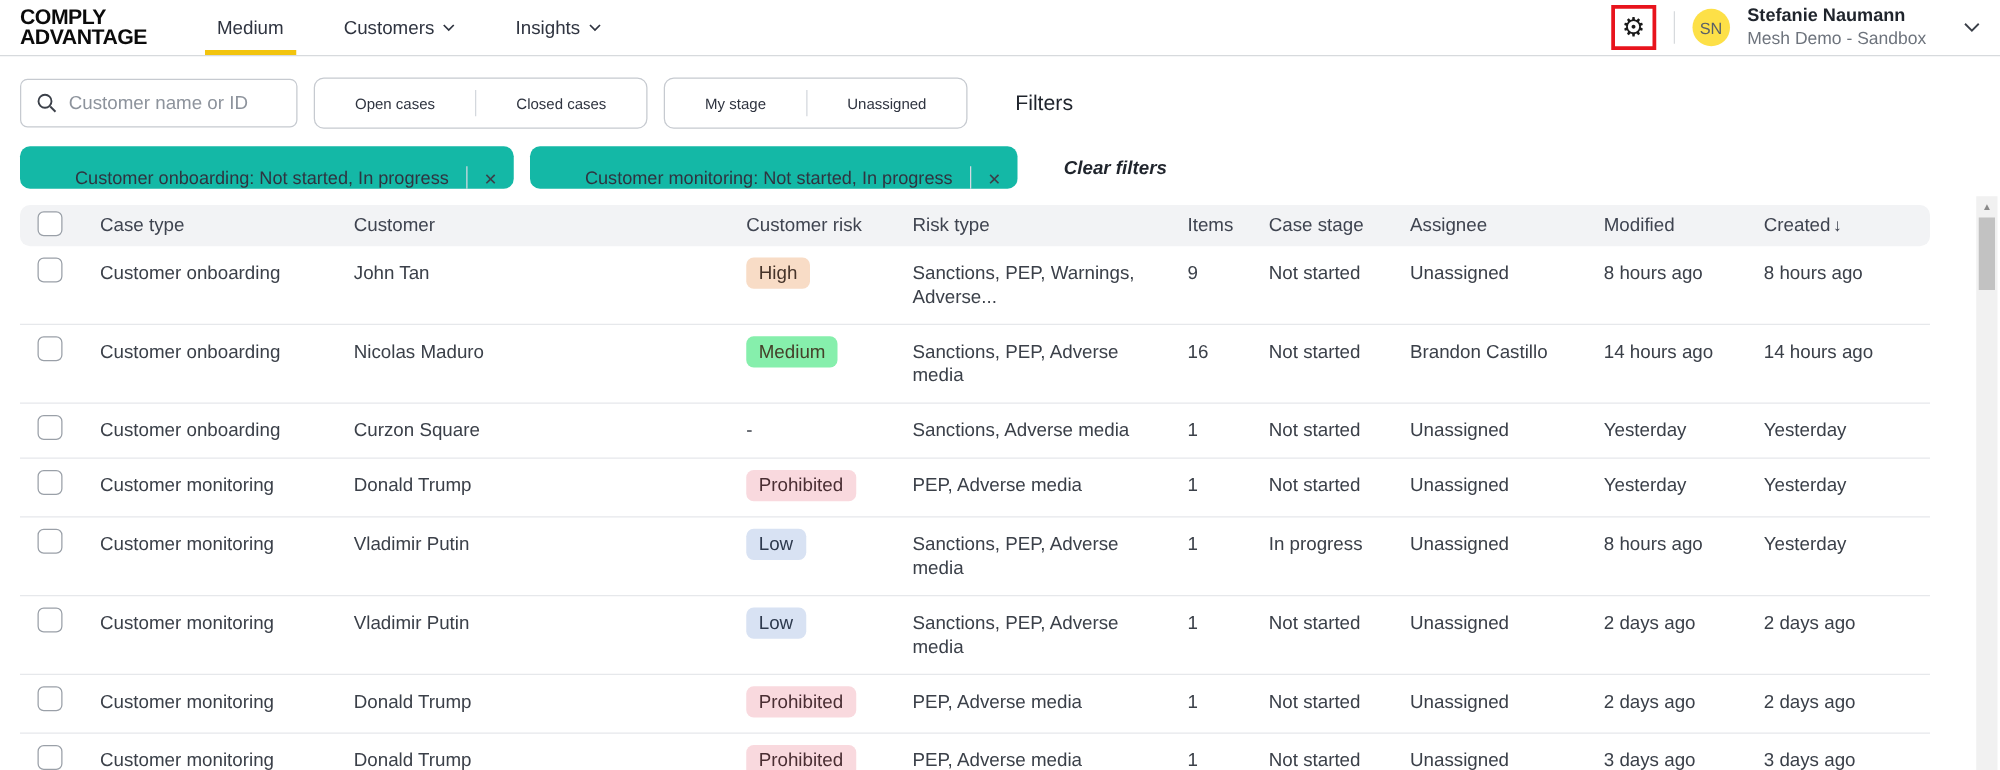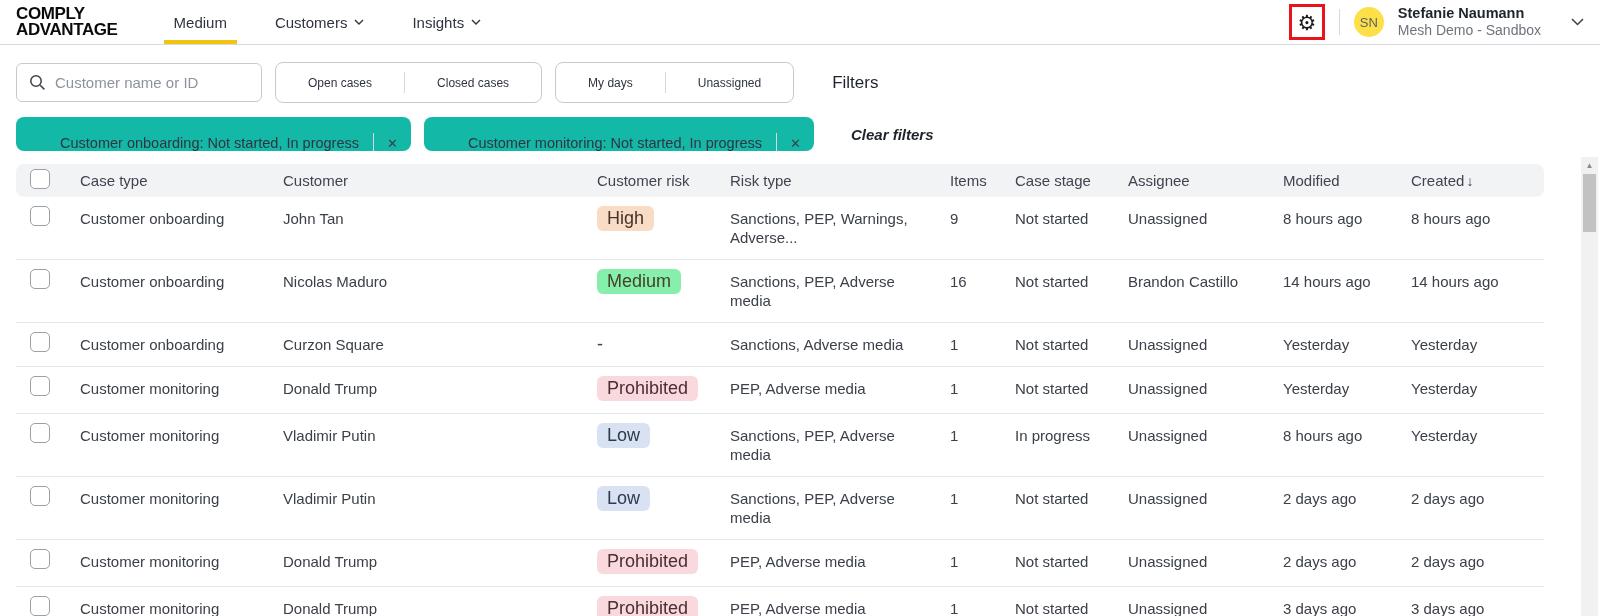--- a/index.html
+++ b/index.html
@@ -24,21 +24,21 @@
   .vdiv { width: 1px; height: 26px; background: #d7dadd; }
   .avatar { width: 30px; height: 30px; border-radius: 50%; background: #fde047; color: #5a6068;
     font-size: 13px; display: flex; align-items: center; justify-content: center; }
   .user-block { display: flex; flex-direction: column; justify-content: center; line-height: 17px; }
   .user-name { font-size: 14.5px; font-weight: 700; color: #1f242c; }
   .user-org { font-size: 14px; color: #6e747d; }
   .user-chev { margin-left: 16px; cursor: pointer; color: #3b4049; }
 
   
   .toolbar { display: flex; align-items: center; margin: 17px 16px 0 16px; }
-  .search-box { display: flex; align-items: center; width: 246px; height: 39px;
+  .search-box { display: flex; align-items: center; width: 222px; height: 39px;
     border: 1px solid #c6cad0; border-radius: 6px; padding: 0 12px; gap: 9px; background: #fff; }
   .search-box input { border: 0; outline: 0; font-size: 15px; width: 100%;
     font-family: "Liberation Sans", sans-serif; color: #3b4049; }
   .search-box input::placeholder { color: #8d939c; }
   .seg { display: flex; align-items: stretch; height: 41px; border: 1px solid #c6cad0;
     border-radius: 8px; margin-left: 13px; background: #fff; overflow: hidden; }
   .seg-opt { display: flex; align-items: center; padding: 0 32px; font-size: 12px; color: #2f3440;
     cursor: pointer; }
   .seg-div { width: 1px; background: #d4d8dd; margin: 9px 0; }
   .filters-link { margin-left: 38px; font-size: 17px; font-weight: 400; color: #1f242c; cursor: pointer; }
@@ -61,21 +61,21 @@
   .sort-arrow { font-size: 14px; margin-left: 2px; }
   .tr { display: grid; grid-template-columns: 64px 203px 314px 133px 220px 65px 113px 155px 128px 1fr;
     border-bottom: 1px solid #e6e8eb; align-items: start; font-size: 15px; color: #3b4049;
     cursor: pointer; }
   .td { padding: 12px 8px 12px 0; line-height: 19px; }
   .cell-check { padding: 9px 0 0 14px; }
   .thead .cell-check { padding: 0 0 0 14px; }
   .checkbox { width: 20px; height: 20px; border: 1.5px solid #9aa0a8; border-radius: 5px;
     background: #fff; display: inline-block; cursor: pointer; }
   .cell-risktype { max-width: 186px; }
-  .risk { display: inline-block; border-radius: 6px; font-size: 18px; line-height: 19px; }
+  .risk { display: inline-block; border-radius: 6px; font-size: 15px; line-height: 19px; }
   .risk.badge { padding: 3px 10px; margin-top: -3px; }
   .badge-high { background: #f8dcc6; color: #46342a; }
   .badge-medium { background: #86efac; color: #45412a; }
   .badge-low { background: #d8e2f3; color: #2e3a4e; }
   .badge-prohibited { background: #f9d9de; color: #4a2e33; }
 
   
   .scrollbar { position: absolute; top: 157px; right: 2px; width: 17px; height: 459px;
     background: #f1f1f1; }
   .sb-up { height: 16px; display: flex; align-items: center; justify-content: center;
@@ -143,21 +143,21 @@
         </svg>
     </span>
     <input type="text" placeholder="Customer name or ID" style="">
   </div>
   <div class="seg">
     <div class="seg-opt">Open cases</div>
     <div class="seg-div"></div>
     <div class="seg-opt">Closed cases</div>
   </div>
   <div class="seg">
-    <div class="seg-opt">My days</div>
+    <div class="seg-opt">My stage</div>
     <div class="seg-div"></div>
     <div class="seg-opt">Unassigned</div>
   </div>
   <div class="filters-link">Filters</div>
 </div>
 
 <div class="chips-row">
   <div class="chip">
     <span class="chip-label">Customer onboarding: Not started, In progress</span>
     <span class="chip-div"></span>

